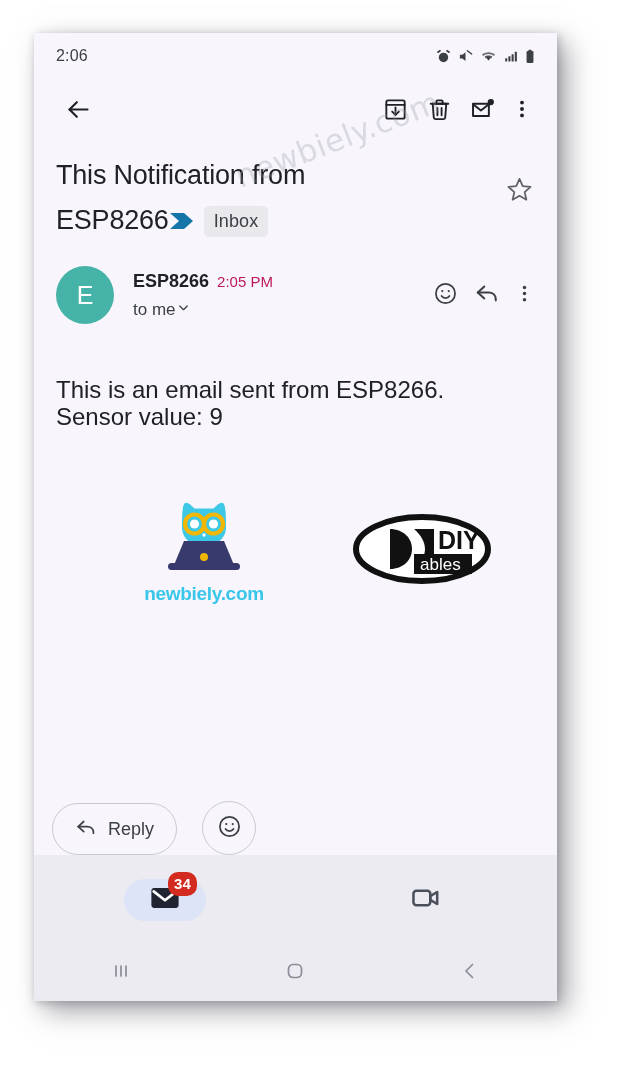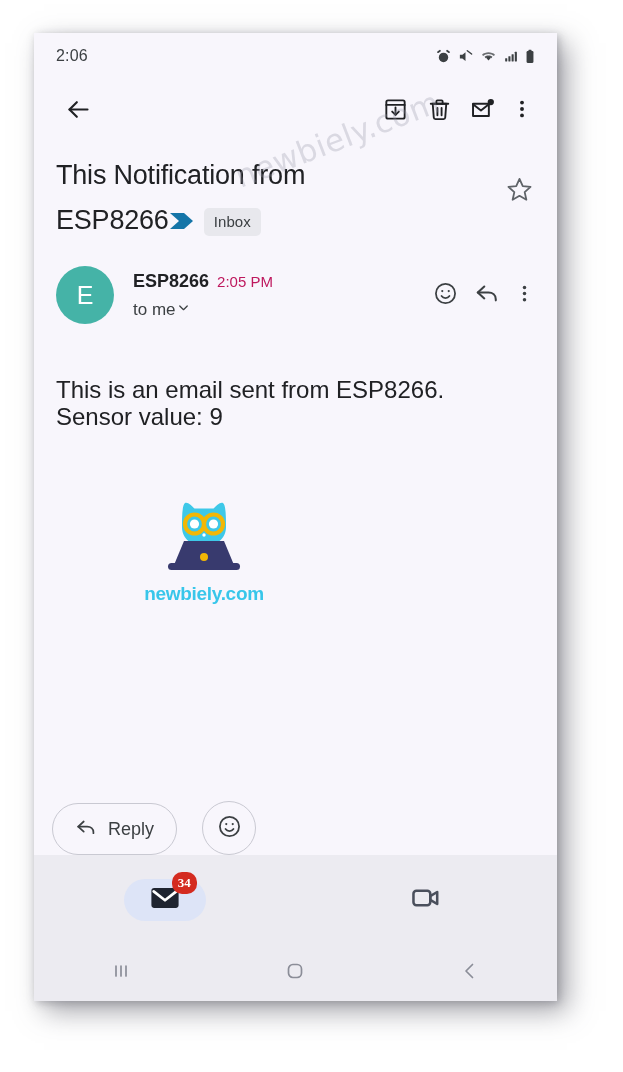--- a/index.html
+++ b/index.html
@@ -86,21 +86,21 @@
   #subject-meta-row {
     display: inline-flex;
     align-items: center;
     gap: 9px;
     vertical-align: middle;
   }
   #inbox-chip {
     display: inline-block;
     background: #e8e8ed;
     color: #3c4043;
-    font-size: 15px;
+    font-size: 18px;
     line-height: 1;
     padding: 6px 10px 7px;
     border-radius: 5px;
     letter-spacing: 0.1px;
   }
   #star-button {
     margin-top: 18px;
     width: 40px;
     height: 40px;
     display: flex;
@@ -271,28 +271,27 @@
     align-items: center;
     justify-content: center;
     position: relative;
   }
   #mail-badge {
     position: absolute;
     top: -7px;
     right: 9px;
     background: #d42b20;
     color: #ffffff;
-    font-size: 13px;
+    font-size: 15px;
     font-weight: bold;
     line-height: 1;
     padding: 4px 6px 5px;
     border-radius: 10px;
     min-width: 12px;
     text-align: center;
-    font-family: Liberation Serif, serif;
   }
 
   
   #system-nav {
     position: absolute;
     left: 0;
     right: 0;
     bottom: 0;
     height: 56px;
     background: #ecebf1;
@@ -506,20 +505,33 @@
             <circle cx="46" cy="38" r="1.7" fill="#ffffff"></circle>
 
             <path d="M26 44h40l10 24H16z" fill="#383a6e"></path>
             <rect x="10" y="66" width="72" height="7" rx="3.5" fill="#383a6e"></rect>
             <circle cx="46" cy="60" r="4" fill="#f2b705"></circle>
           </svg>
         </span>
         <div id="newbiely-wordmark">newbiely.com</div>
       </div>
 
+      <div id="diyables-logo">
+        <span>
+          <svg width="140" height="72" viewBox="0 0 140 72">
+            <ellipse cx="70" cy="36" rx="66" ry="32" fill="#ffffff" stroke="#111111" stroke-width="6"></ellipse>
+
+            <path d="M38 16c13 0 22 9 22 20s-9 20-22 20V16z" fill="#111111"></path>
+            <path d="M62 16h20v40H62c7-6 11-13 11-20s-4-14-11-20z" fill="#111111"></path>
+            <text x="86" y="36" font-family="'Liberation Sans', sans-serif" font-size="25" font-weight="bold" fill="#111111">DIY</text>
+            <rect x="62" y="41" width="58" height="20" fill="#111111"></rect>
+            <text x="68" y="57" font-family="'Liberation Sans', sans-serif" font-size="17" fill="#ffffff">ables</text>
+          </svg>
+        </span>
+      </div>
 
     </div>
   </div>
 
   <div id="reply-actions">
     <div class="pill">
       <span>
         <svg width="22" height="22" viewBox="0 0 24 24" fill="none" stroke="#3c4043" stroke-width="1.9" stroke-linecap="round" stroke-linejoin="round">
           <polyline points="9.5,6 3.5,11.5 9.5,17"></polyline>
           <path d="M3.5 11.5h9.8c3.9 0 6.8 2.5 6.8 6.2v1.1"></path>

